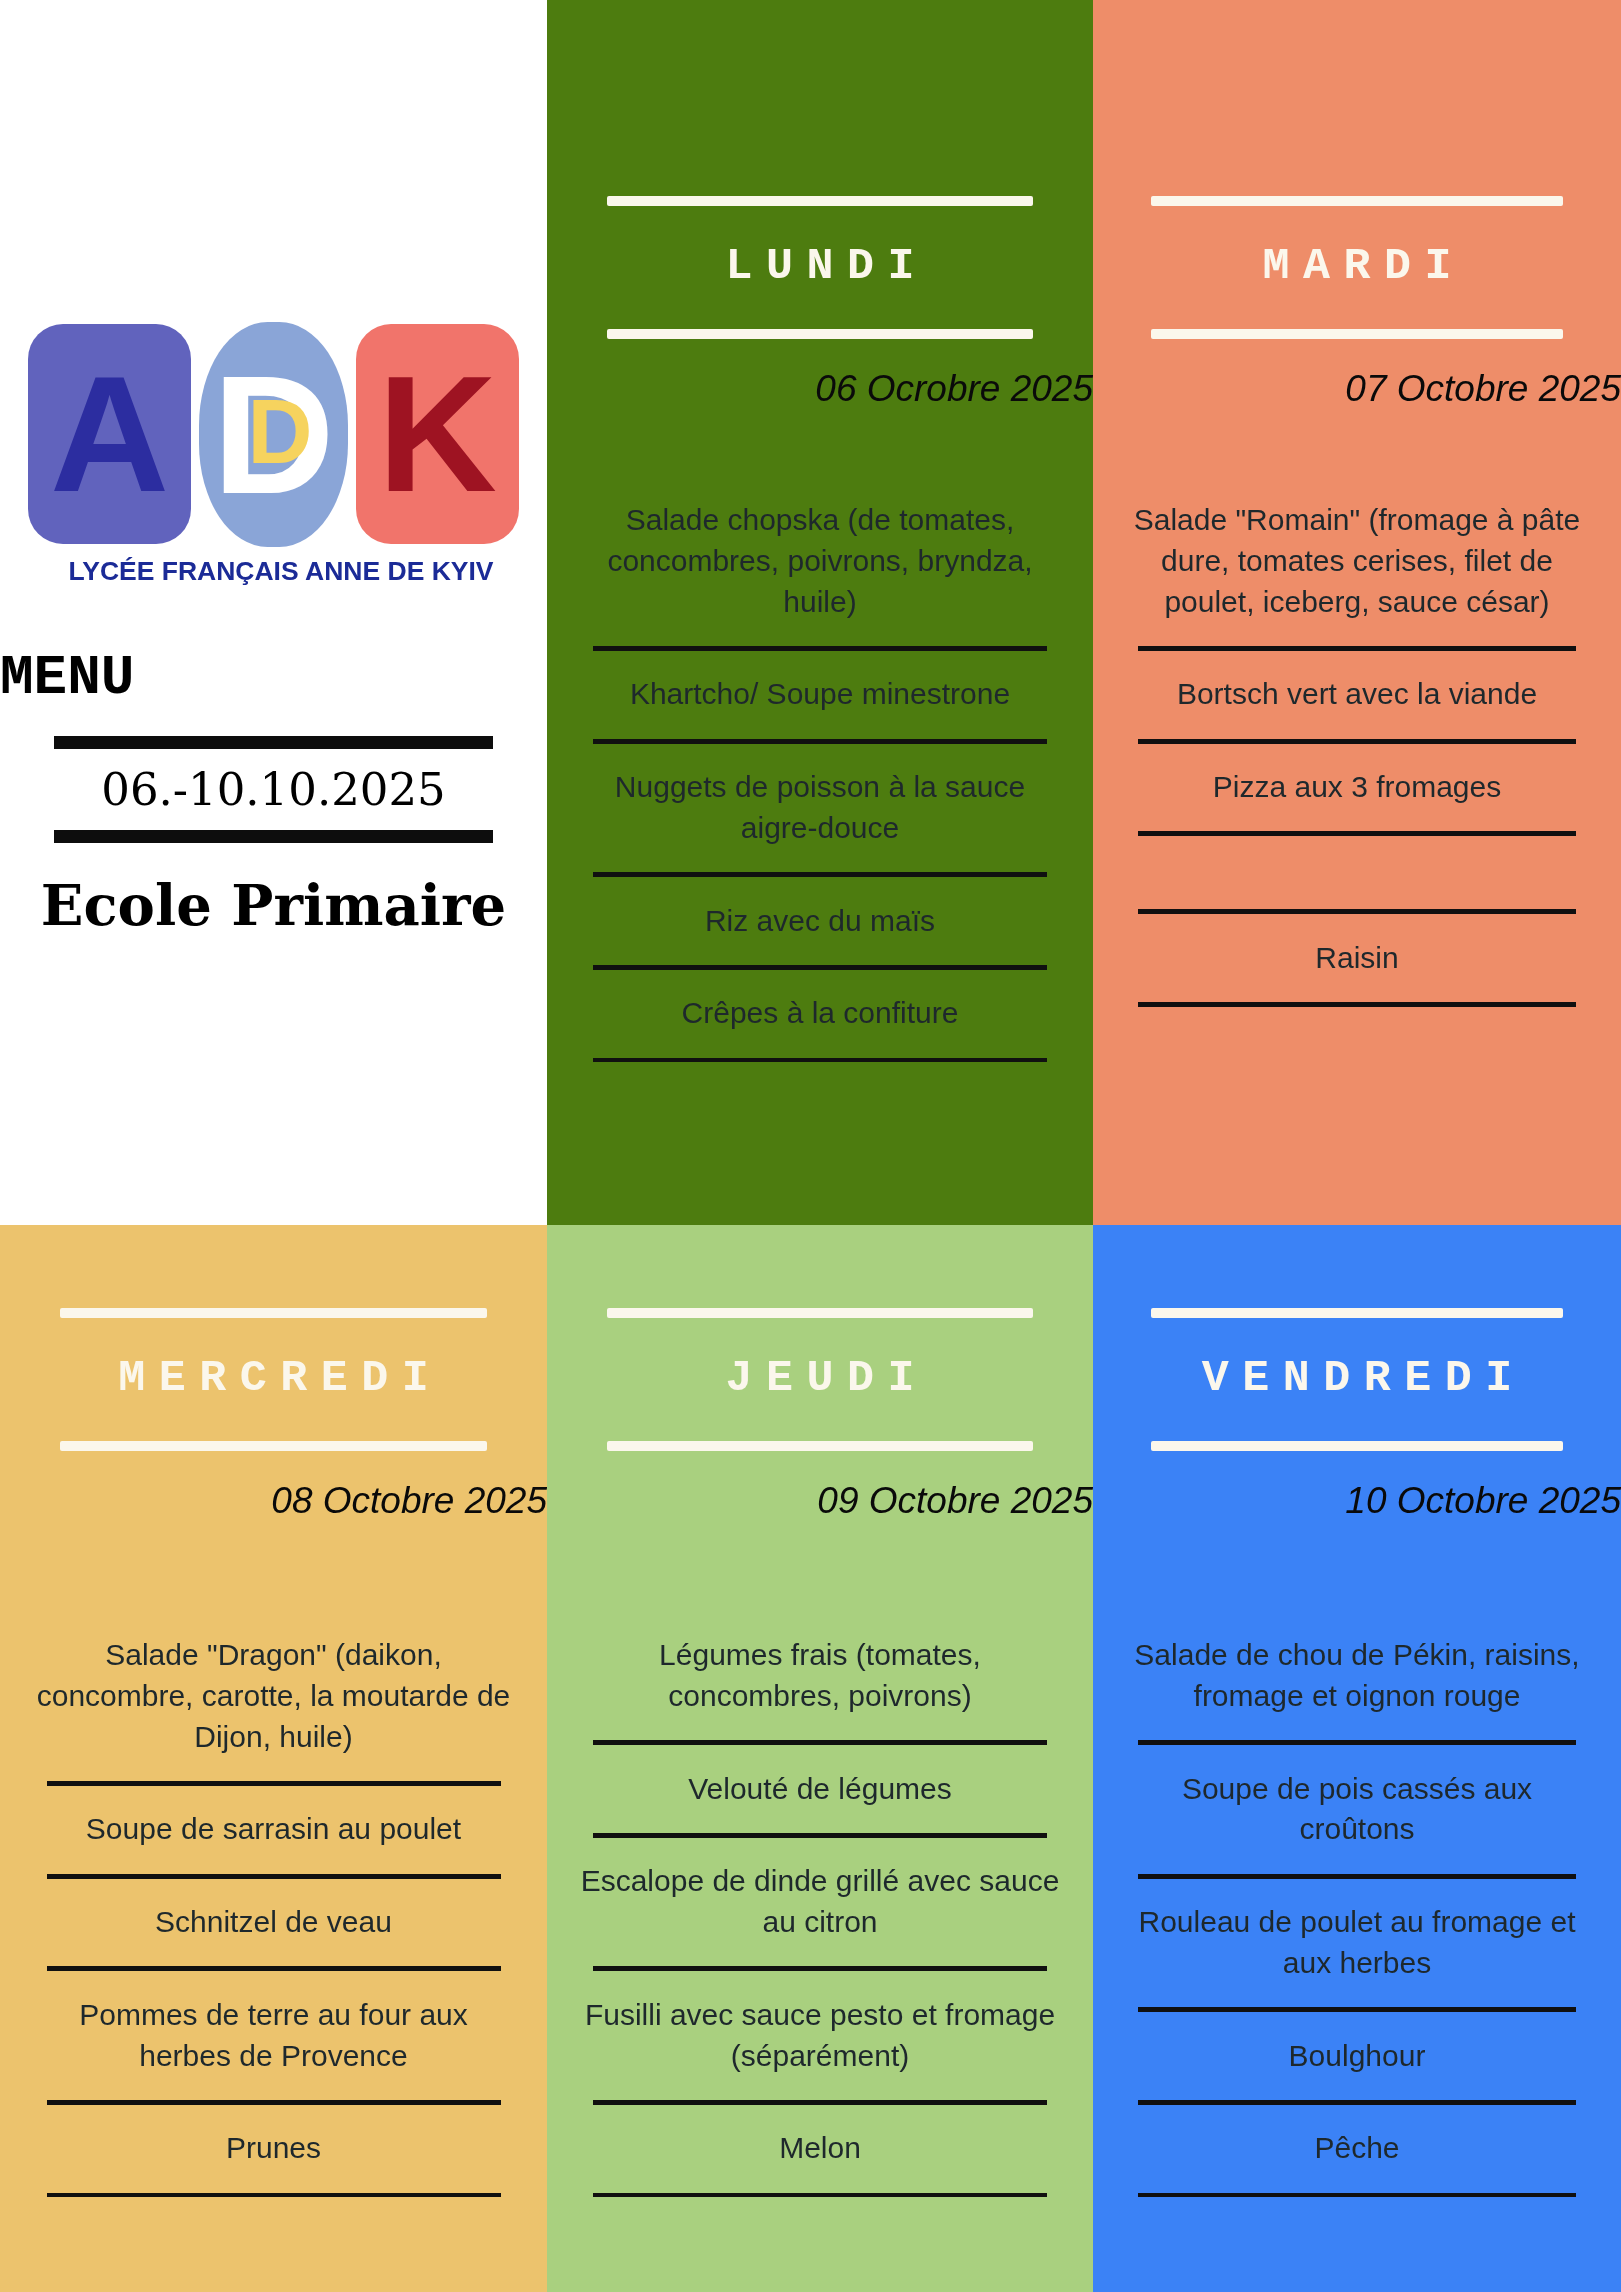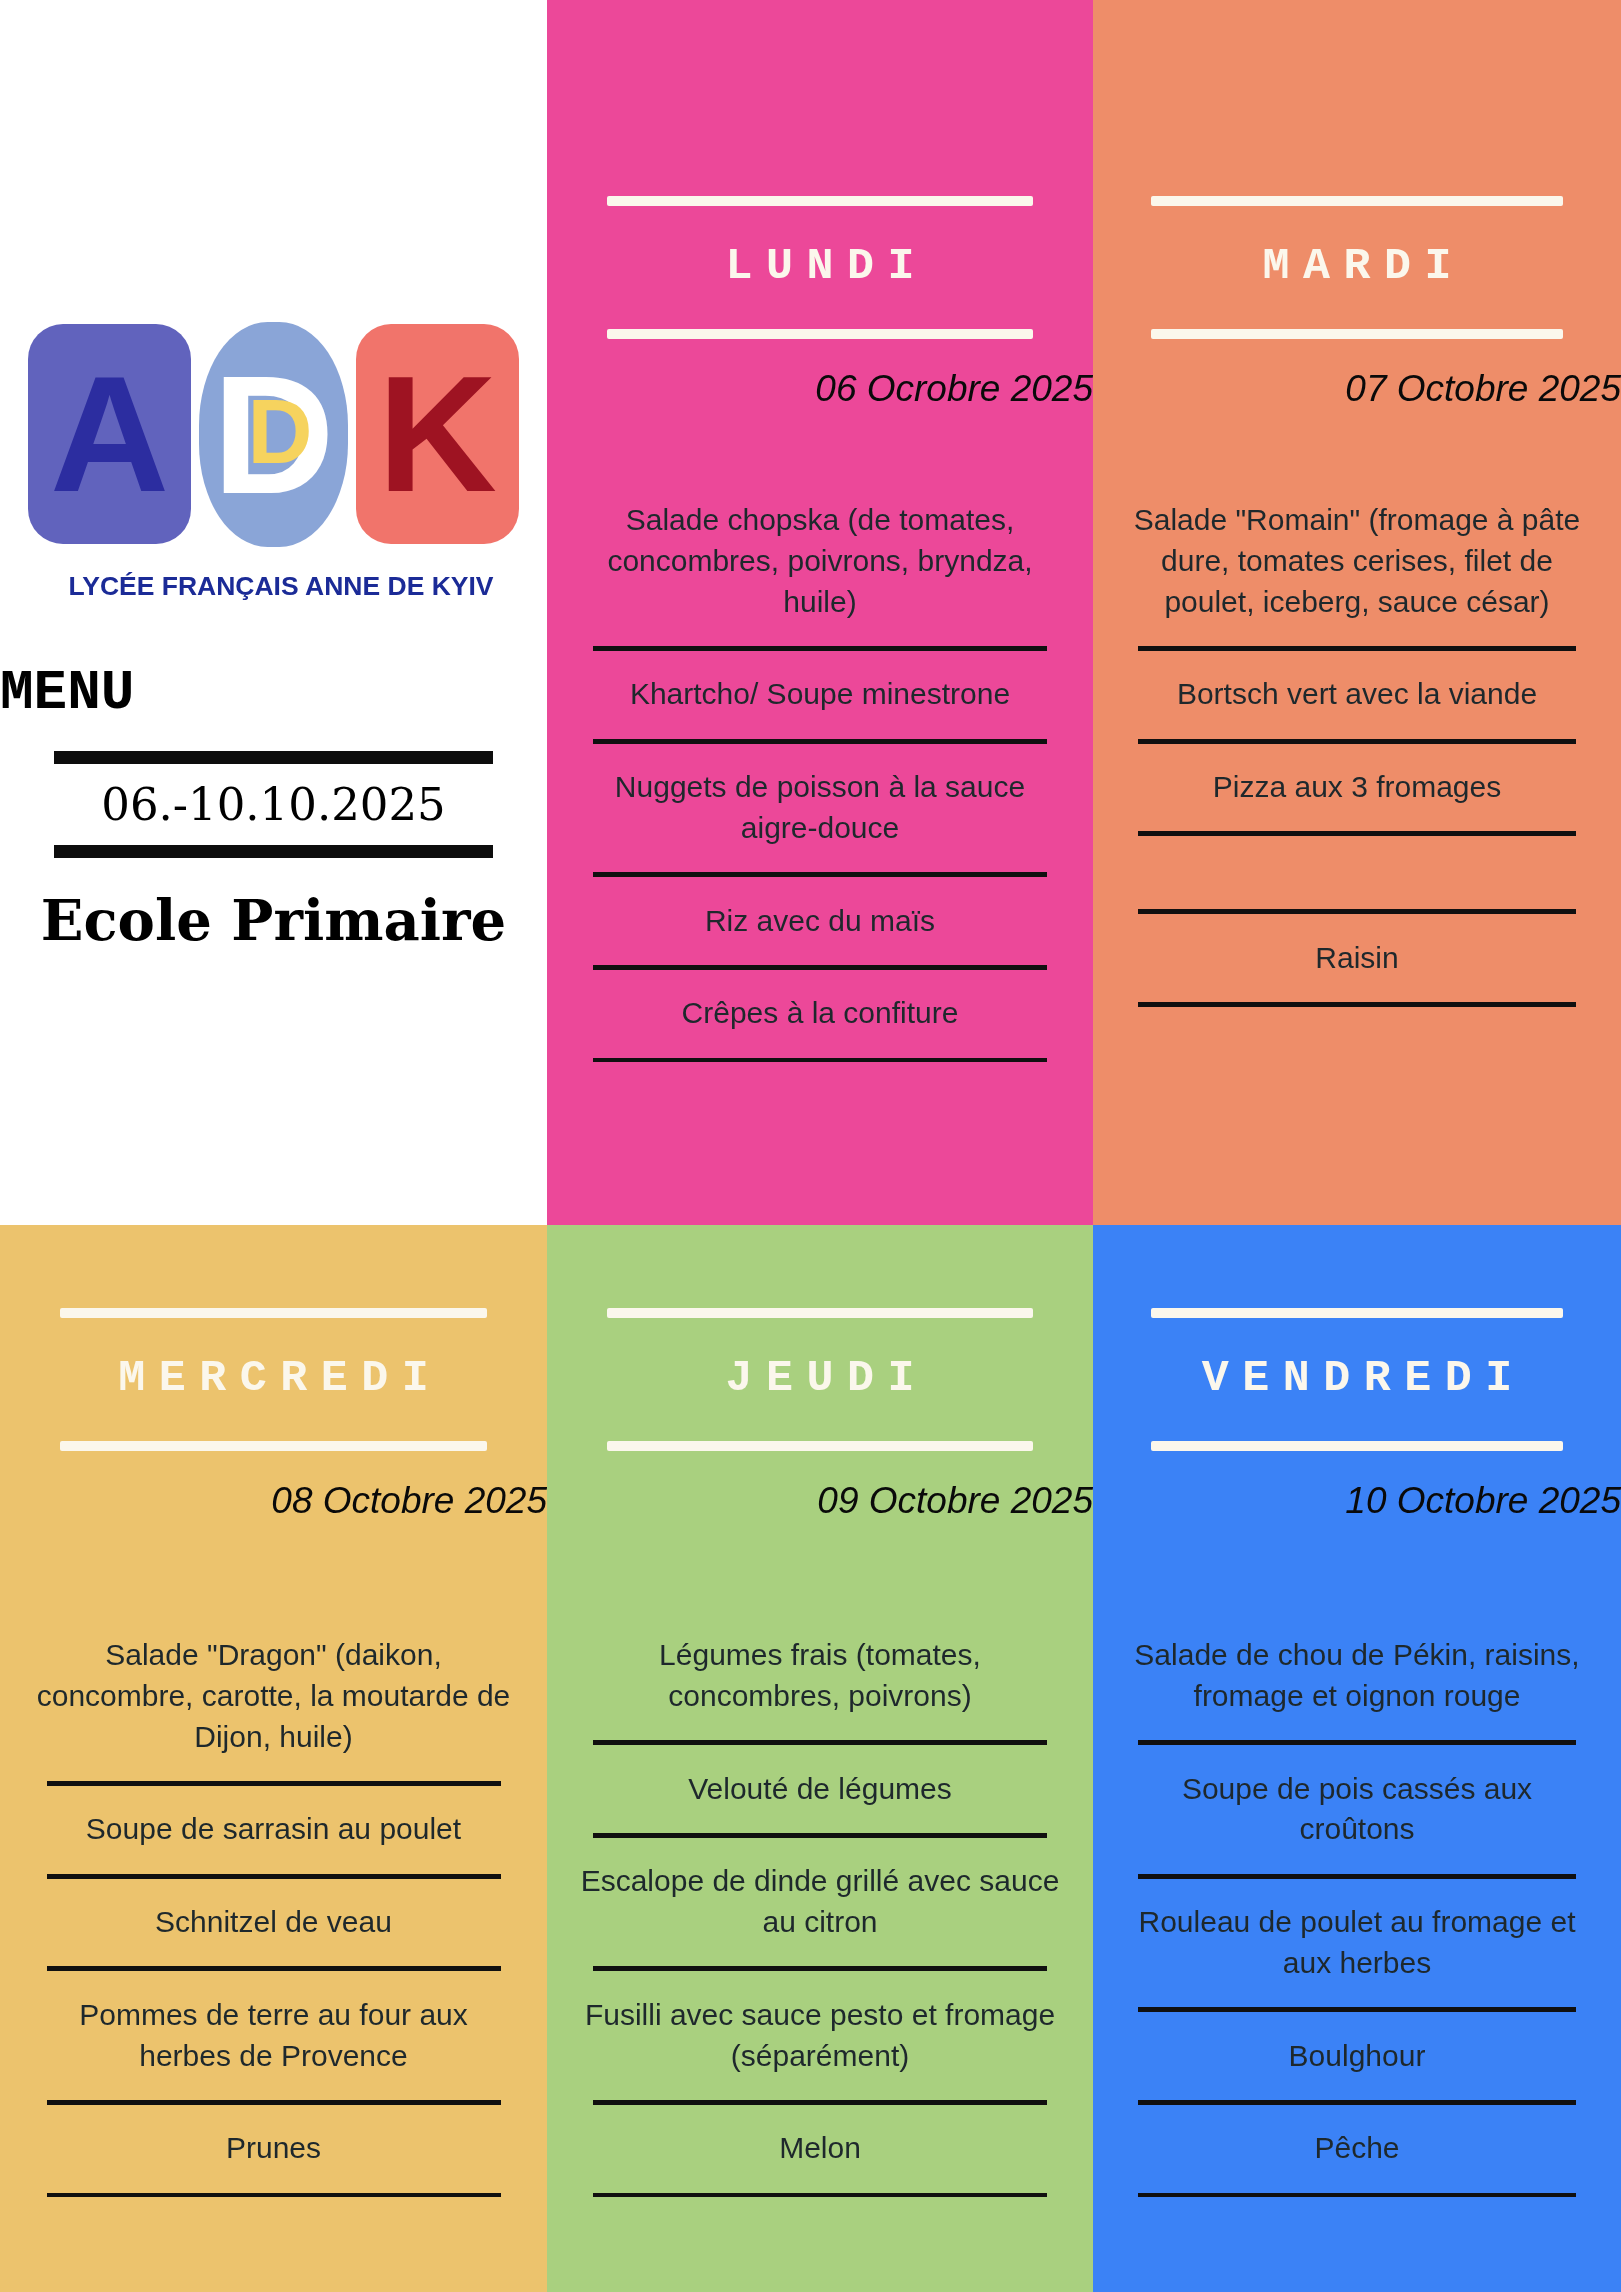--- a/index.html
+++ b/index.html
@@ -28,21 +28,21 @@
   }
   .tile-a{background:#6163bd;color:#2c2da0;}
   .tile-d{background:#8aa5d7;color:#ffffff;border-radius:46%;width:149px;height:225px;position:relative;}
   .tile-d .d-big{font-size:169px;font-weight:700;}
   .tile-d .d-small{
     position:absolute;left:50%;top:50%;transform:translate(-40%,-52%);
     font-size:90px;font-weight:700;color:#f6d35e;line-height:1;
   }
   .tile-k{background:#f1746b;color:#9e1322;}
   .school-name{
-    margin-top:22px;text-align:center;
+    margin-top:7px;text-align:center;
     font-weight:700;font-size:26.5px;color:#1b2b97;letter-spacing:0;padding-left:15px;
   }
   .menu-title{margin:59px 0 0;text-align:left;font-family:Liberation Mono, monospace;font-weight:700;font-size:56px;color:#000;}
   .bar{width:439px;height:13.7px;background:#0d0d0d;margin:25.5px auto 0;}
   .bar.bar2{margin-top:13.7px;}
   .range{margin:13.7px 0 0;text-align:center;font-family:"DejaVu Serif",serif;font-weight:400;font-size:45px;color:#000;}
   .subtitle{margin:29px 0 0;text-align:center;font-family:"DejaVu Serif",serif;font-weight:700;font-size:56px;color:#000;}
   
   .day-cell{box-sizing:border-box;}
   .day-cell.row1{padding-top:196px;}
@@ -84,21 +84,21 @@
         </div>
       </div>
       <div class="school-name">LYCÉE FRANÇAIS ANNE DE KYIV</div>
       <h1 class="menu-title">MENU</h1>
       <div class="bar"></div>
       <div class="range">06.-10.10.2025</div>
       <div class="bar bar2"></div>
       <div class="subtitle">Ecole Primaire</div>
     </section>
 
-  <section class="day-cell row1" style="background: #ec4899;">
+  <section class="day-cell row1" style="background: #4d7c0f;">
     <div class="day-header-line"></div>
     <h2 class="day-title">LUNDI</h2>
     <div class="day-header-line"></div>
     <div class="day-date">06 Ocrobre 2025</div>
     <div class="items">
           <div class="mi">
             <span>Salade chopska (de tomates, concombres, poivrons, bryndza, huile)</span>
           </div>
           <div class="sep"></div>
           <div class="mi">

